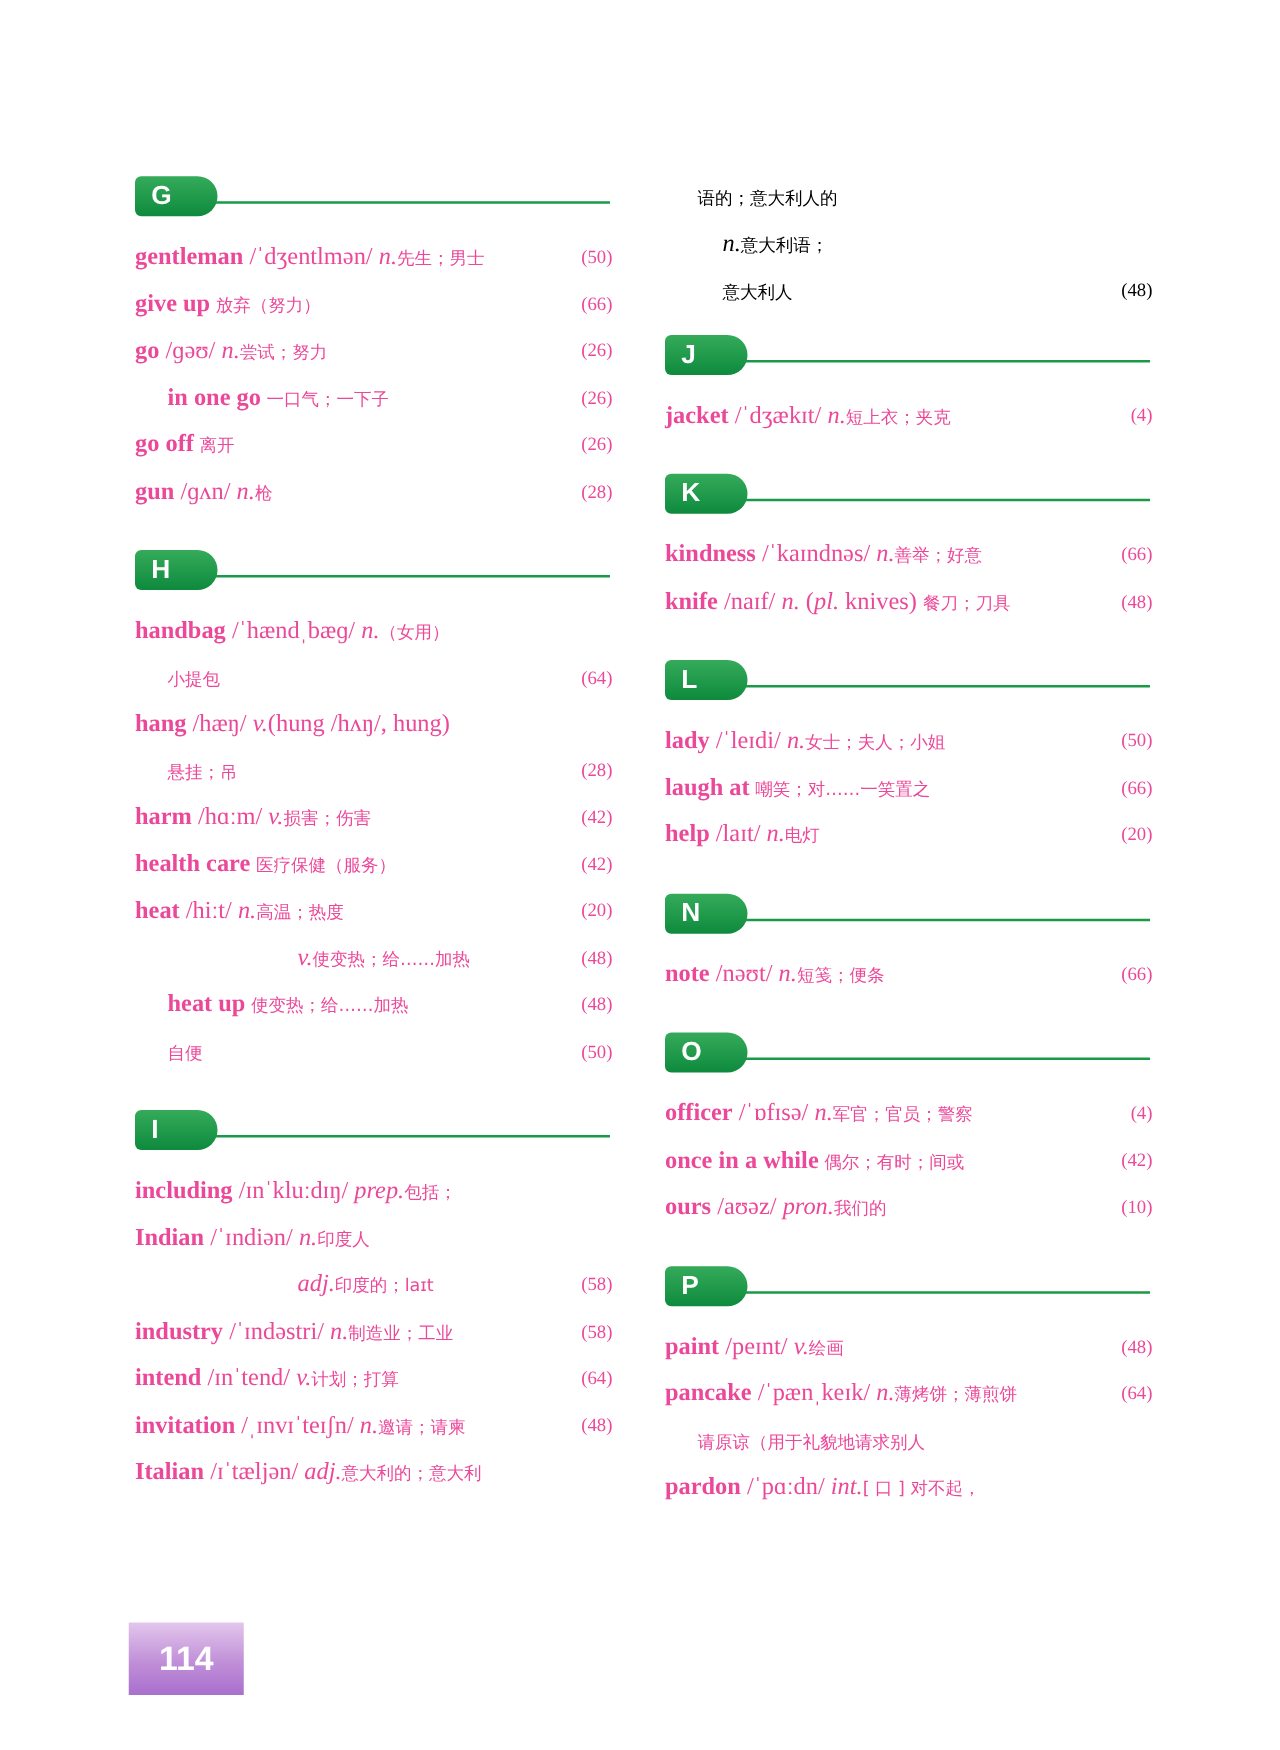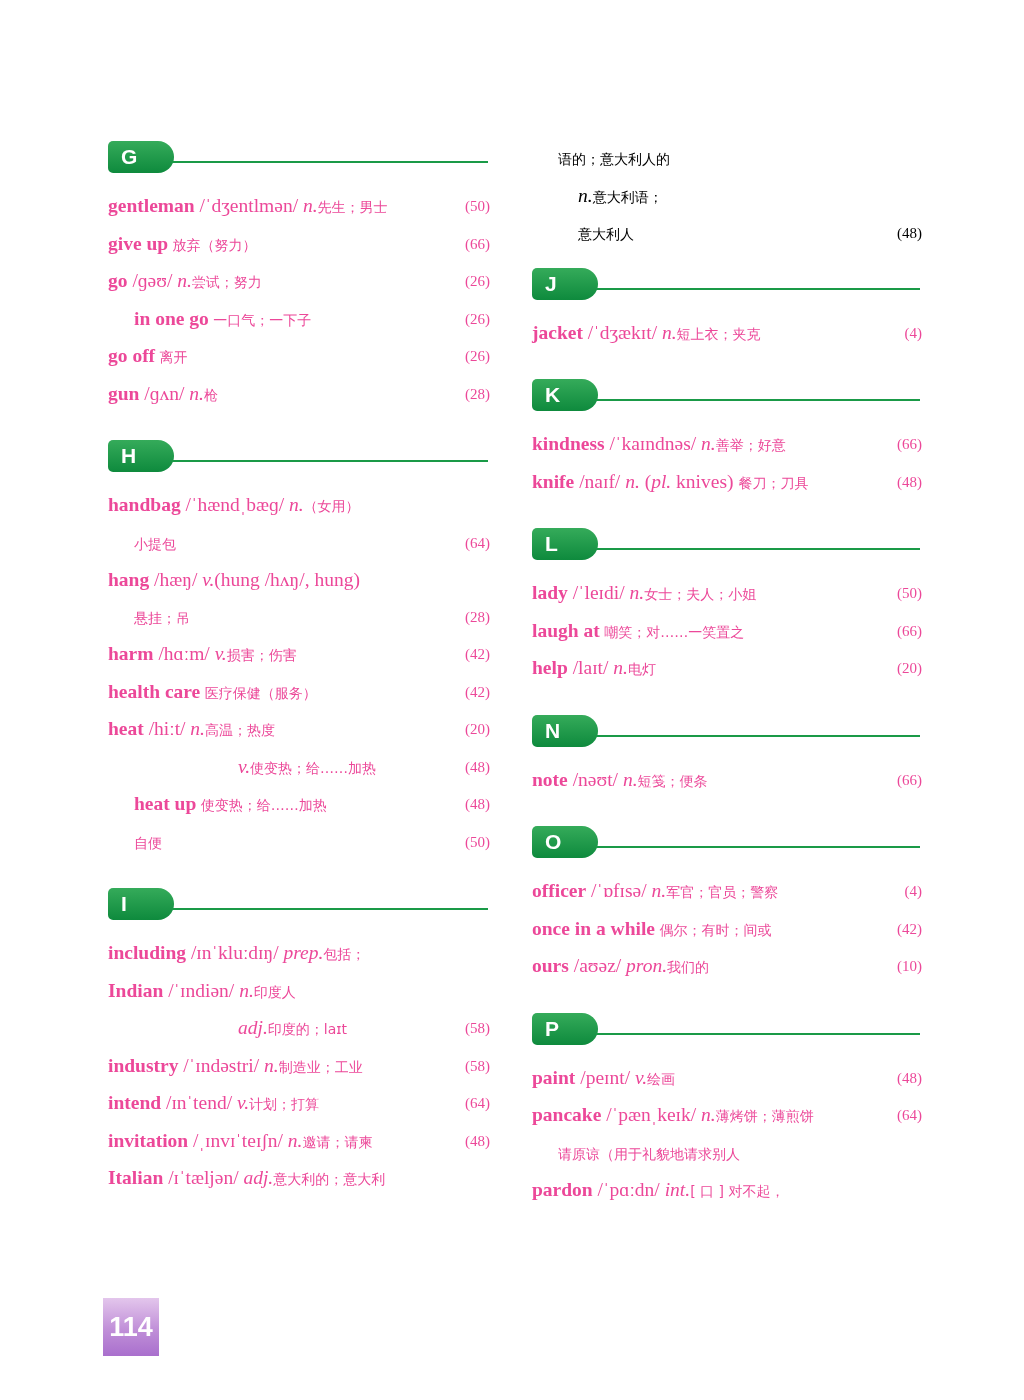--- a/index.html
+++ b/index.html
@@ -91,21 +91,21 @@
   .hw { font-weight: bold; }
   .ipa { font-style: normal; }
   .pos { font-style: italic; }
   .cn { font-family: "DejaVu Sans", sans-serif; font-size: 14px; }
 
   
   .page-number {
     position: absolute;
     left: 103px;
     bottom: 44px;
-    width: 56px;
+    width: 92px;
     height: 58px;
     background: linear-gradient(180deg,#e3c6ec 0%, #c08fd8 55%, #a96fcd 100%);
     display: flex;
     align-items: center;
     justify-content: center;
     color: #ffffff;
     font-family: "Liberation Sans", sans-serif;
     font-weight: bold;
     font-size: 27px;
   }

